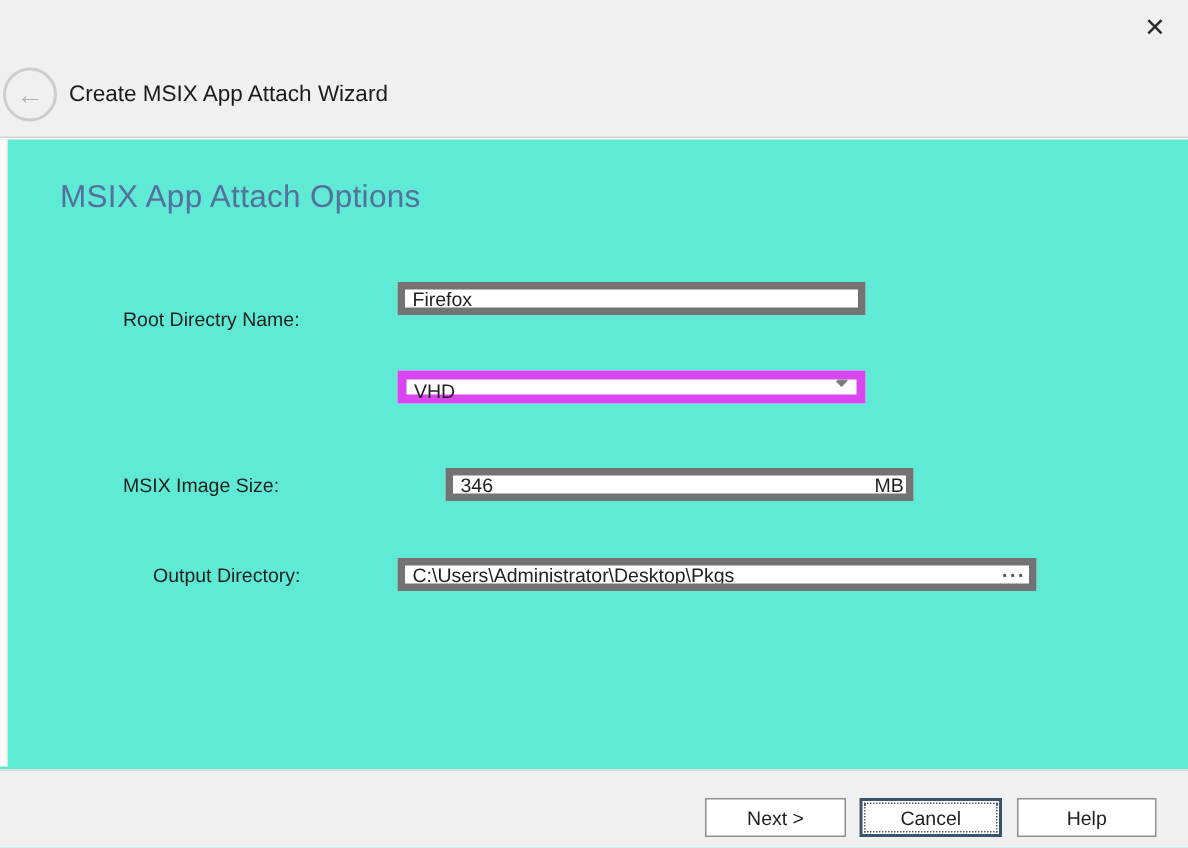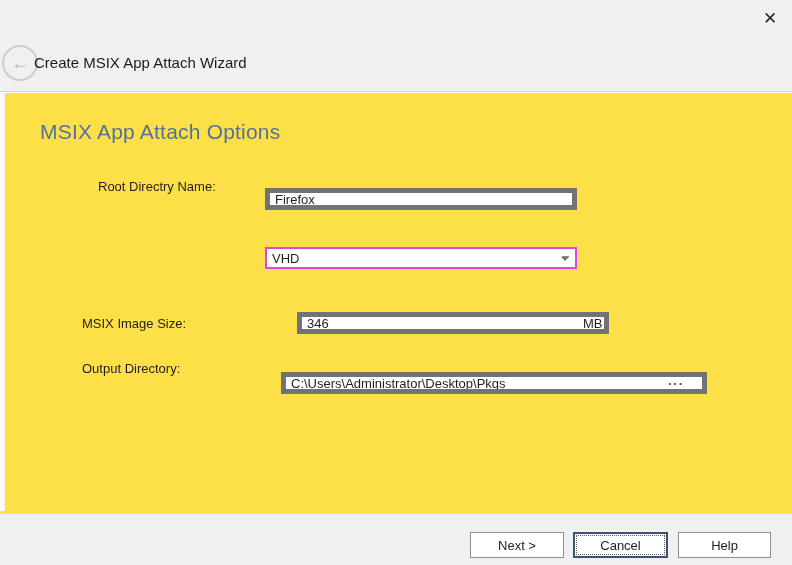--- a/index.html
+++ b/index.html
@@ -23,48 +23,48 @@
     display:flex; align-items:center; justify-content:center;
     font-size:17px; color:#2b2b2b; cursor:pointer; background:transparent; border:none;
   }
   .back-btn {
     position:absolute; left:2px; top:45px; width:36px; height:36px;
     border:2px solid #cdcdcd; border-radius:50%;
     display:flex; align-items:center; justify-content:center;
     color:#b3b3b3; font-size:18px; background:transparent; line-height:1;
   }
   .header-title {
-    position:absolute; left:34px; top:54px; font-size:15px; color:#1b1b1b;
+    position:absolute; left:46px; top:54px; font-size:15px; color:#1b1b1b;
   }
 
   
   .content {
-    position:absolute; left:0; top:93px; width:792px; height:420px; background:#fde047;
+    position:absolute; left:0; top:93px; width:792px; height:420px; background:#5eead4;
   }
   .left-strip {
     position:absolute; left:0; top:0; width:5px; height:418px;
     background:#fbfaf8; border-right:1px solid #f1ede9;
   }
   .page-heading {
     position:absolute; left:40px; top:27px;
     font-size:21px; color:#54719d; letter-spacing:0.2px;
   }
   .form-label {
     position:absolute; left:82px; font-size:13px; color:#1f1f1f; line-height:16px;
   }
   .txt-input {
     position:absolute; left:265px; width:312px; height:22px;
     border:5px solid #737373; background:#ffffff;
     font-family:"Liberation Sans", sans-serif; font-size:13px; color:#1f1f1f;
     padding:0 5px; outline:none;
   }
   .combo {
     position:absolute; left:265px; width:312px; height:22px;
-    border:2px solid #d946ef; background:#ffffff;
-    display:flex; align-items:center; cursor:default;
+    border:6px solid #d946ef; background:#ffffff;
+    display:flex; align-items:flex-start; cursor:default;
   }
   .combo-value { font-size:13px; color:#1f1f1f; padding-left:5px; flex:1; }
   .combo-caret {
     width:20px; display:flex; flex-direction:column; align-items:center; justify-content:center; gap:0;
   }
   .combo-caret .bar { width:7px; height:1px; background:#8a8a8a; }
   .combo-caret .tri {
     width:0; height:0; border-left:4px solid transparent; border-right:4px solid transparent;
     border-top:4px solid #7a7a7a;
   }
@@ -110,37 +110,37 @@
     <button class="close-btn">✕</button>
     <div class="back-btn">←</div>
     <div class="header-title">Create MSIX App Attach Wizard</div>
   </div>
 
   <div class="content">
     <div class="left-strip"></div>
 
     <div class="page-heading">MSIX App Attach Options</div>
 
-    <div class="form-label" style="top:86px;margin-left:16px;">Root Directry Name:</div>
+    <div class="form-label" style="top:112px;">Root Directry Name:</div>
     <input class="txt-input" style="top: 95px;" type="text" value="Firefox">
 
     <div class="combo" style="top:154px;">
       <div class="combo-value">VHD</div>
       <div class="combo-caret">
         <div class="bar"></div>
         <div class="tri"></div>
       </div>
     </div>
 
     <div class="form-label" style="top:223px;">MSIX Image Size:</div>
     <input class="txt-input" style="top: 219px; margin-left: 32px;" type="text" value="346">
     <div class="suffix" style="top:223px;">MB</div>
 
-    <div class="form-label" style="top:268px;">Output Directory:</div>
-    <input class="txt-input wide" style="top: 279px; margin-left: 16px;" type="text" value="C:\Users\Administrator\Desktop\Pkgs">
+    <div class="form-label" style="top:283px;margin-left:20px;">Output Directory:</div>
+    <input class="txt-input wide" style="top: 279px;" type="text" value="C:\Users\Administrator\Desktop\Pkgs">
     <div class="browse-dots" style="top:279px;">···</div>
 
   </div>
 
   <div class="footer">
     <button class="btn btn-next">Next &gt;</button>
     <button class="btn btn-cancel">Cancel</button>
     <button class="btn btn-help">Help</button>
   </div>
 

